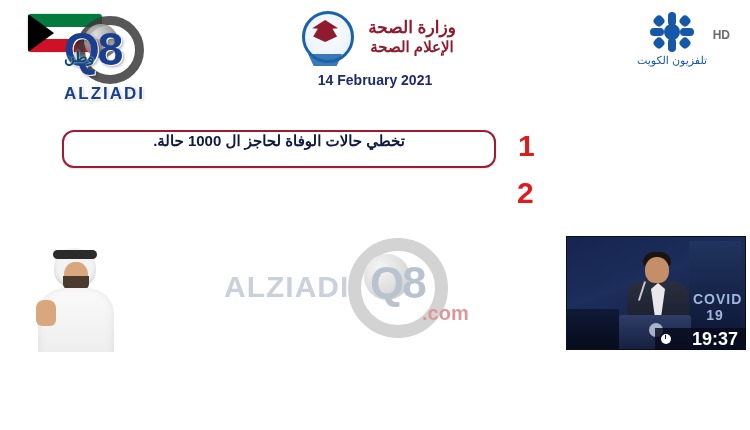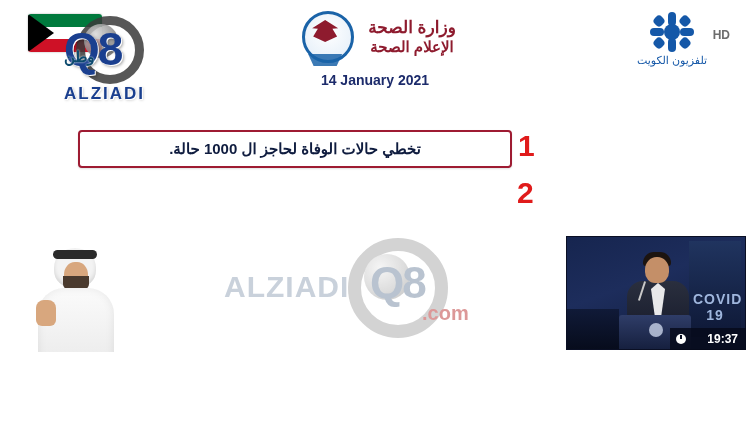--- a/index.html
+++ b/index.html
@@ -206,30 +206,29 @@
   .bug-text {
     margin-top: 2px;
     font-size: 11px;
     color: #1558a8;
     direction: rtl;
   }
 
   
   .banner {
     position: absolute;
-    left: 78px;
+    left: 62px;
     top: 130px;
     width: 430px;
     height: 34px;
     border: 2px solid #9e1b32;
-    border-radius: 4px;
+    border-radius: 12px;
     background: #ffffff;
     box-shadow: 0 1px 2px rgba(0,0,0,.12);
     display: flex;
-    align-items: center;
     justify-content: center;
     direction: rtl;
   }
   .banner-text {
     font-size: 15px;
     font-weight: bold;
     color: #0f1c3f;
     direction: rtl;
     padding: 0 10px;
     white-space: nowrap;
@@ -443,21 +442,21 @@
 
   
   .clock {
     position: absolute;
     right: 4px;
     bottom: 2px;
     height: 22px;
     min-width: 64px;
     background: rgba(6,10,26,.82);
     color: #ffffff;
-    font-size: 12px;
+    font-size: 18px;
     font-weight: bold;
     display: flex;
     align-items: center;
     gap: 21px;
     padding: 0 8px 0 6px;
     box-sizing: border-box;
   }
   .clock .dot {
     width: 10px; height: 10px;
     border-radius: 50%;
@@ -497,21 +496,21 @@
       <div class="ministry-text">
         <div class="ministry-l1">وزارة الصحة</div>
         <div class="ministry-l2">الإعلام الصحة</div>
       </div>
       <div class="ministry-emblem">
         <div class="circ"></div>
         <div class="falcon"></div>
         <div class="ship"></div>
       </div>
     </div>
-    <div class="date-line">14 January 2021</div>
+    <div class="date-line">14 February 2021</div>
   </div>
 
   <div class="bug">
     <div class="bug-mark">
       <span class="b6"></span>
         <span class="b7"></span>
         <span class="b8"></span>
         <span class="b9"></span>
       <span class="b1"></span>
         <span class="b2"></span>

